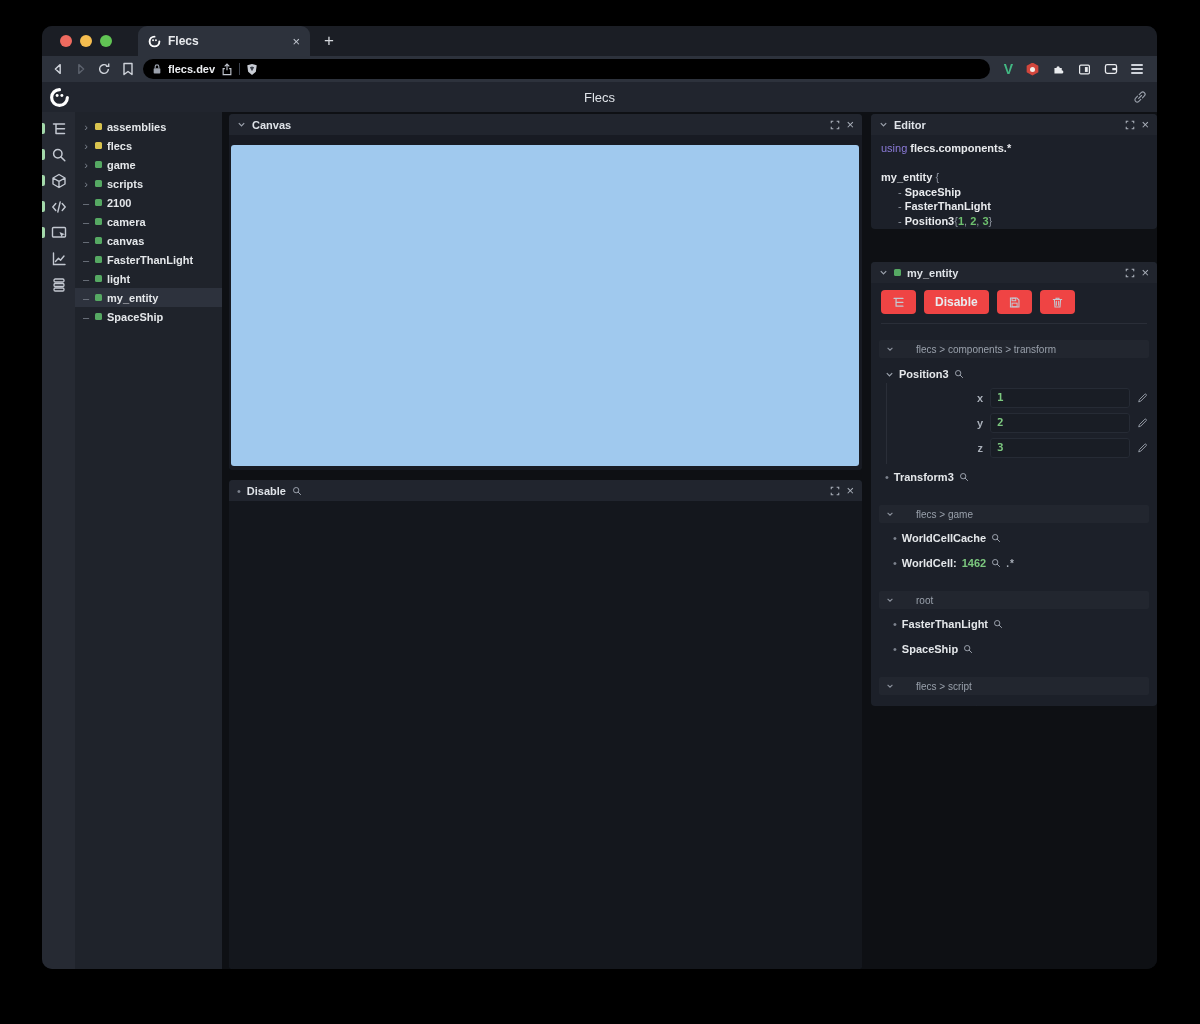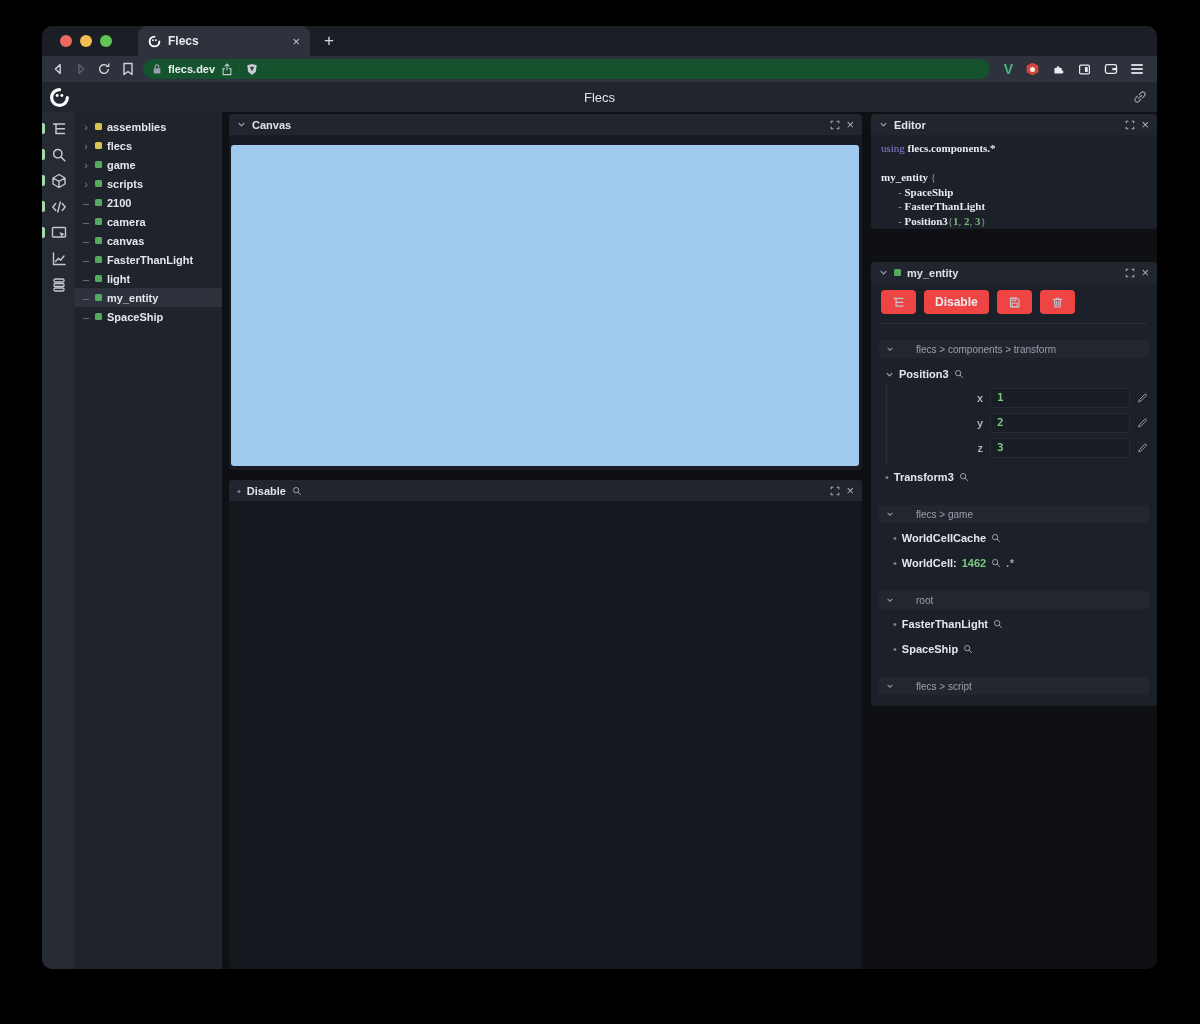--- a/index.html
+++ b/index.html
@@ -16,21 +16,21 @@
   .light { width:12px; height:12px; border-radius:50%; }
   .light.r { background:#ee6a5f; } .light.y { background:#f5bd4f; } .light.g { background:#61c454; }
   .tab { width:172px; margin-left:26px; background:#2d323c; border-radius:9px 9px 0 0;
     display:flex; align-items:center; gap:7px; padding:0 10px; }
   .tab-title { flex:1; font-size:12px; font-weight:700; color:#e8eaed; }
   .tab-close { color:#c3c8d1; font-size:13px; }
   .newtab { align-self:center; margin-left:14px; color:#d5d8dd; font-size:17px; font-weight:400; }
 
   .toolbar { height:26px; background:#2d323c; display:flex; align-items:center; padding:0 9px; gap:9px; }
   .navic { display:flex; align-items:center; }
-  .urlbar { flex:1; height:20px; background:#14532d; border-radius:10px; display:flex;
+  .urlbar { flex:1; height:20px; background:#000000; border-radius:10px; display:flex;
     align-items:center; padding:0 9px; gap:6px; font-size:11px; min-width:0; }
   .url-domain { color:#eceef1; font-weight:700; white-space:nowrap; }
   .url-path { color:#8f95a0; white-space:nowrap; overflow:hidden; flex:1; }
   .url-div { width:1px; height:12px; background:#3c424d; }
   .extrow { display:flex; align-items:center; gap:13px; margin:0 5px; }
   .vue-v { color:#42b883; font-weight:700; font-size:14px; line-height:1; }
   .redhex { width:13px; height:13px; background:#d2463c; border-radius:3px;
     clip-path:polygon(50% 0,95% 25%,95% 75%,50% 100%,5% 75%,5% 25%); position:relative; }
   .redhex::after { content:""; position:absolute; left:4px; top:4px; width:5px; height:5px;
     border-radius:50%; background:#f4efe9; }
@@ -67,21 +67,21 @@
   .hx { color:#aab0ba; font-size:13px; font-weight:400; line-height:1; }
 
   .p-canvas { left:7px; top:2px; width:633px; height:356px; }
   .canvasbody { height:335px; background:#181b23; padding:10px 3px 4px 2px; }
   .blue { width:100%; height:100%; background:#a0c9ee; border-radius:3px; }
 
   .p-search { left:7px; top:368px; width:633px; height:489px; }
   .searchbody { height:100%; background:#14171d; }
 
   .p-editor { left:649px; top:2px; width:286px; height:115px; }
-  .code { padding:6px 10px; font-family:Liberation Serif, serif; font-size:11px;
+  .code { padding:6px 10px; font-family:Liberation Sans, sans-serif; font-size:11px;
     line-height:14.5px; font-weight:700; color:#e8eaed; }
   .kw { color:#8b7ad8; font-weight:400; }
   .pun { color:#8f95a0; font-weight:400; }
   .num { color:#6ec06e; }
   .indent { padding-left:17px; }
 
   .p-insp { left:649px; top:150px; width:286px; height:444px; }
   .itoolbar { display:flex; gap:8px; padding:7px 10px 9px; }
   .ibtn { height:24px; min-width:34px; background:#ef4444; border-radius:4px; display:flex;
     align-items:center; justify-content:center; padding:0 11px; font-size:12px; font-weight:700; color:#e9ebee; }

